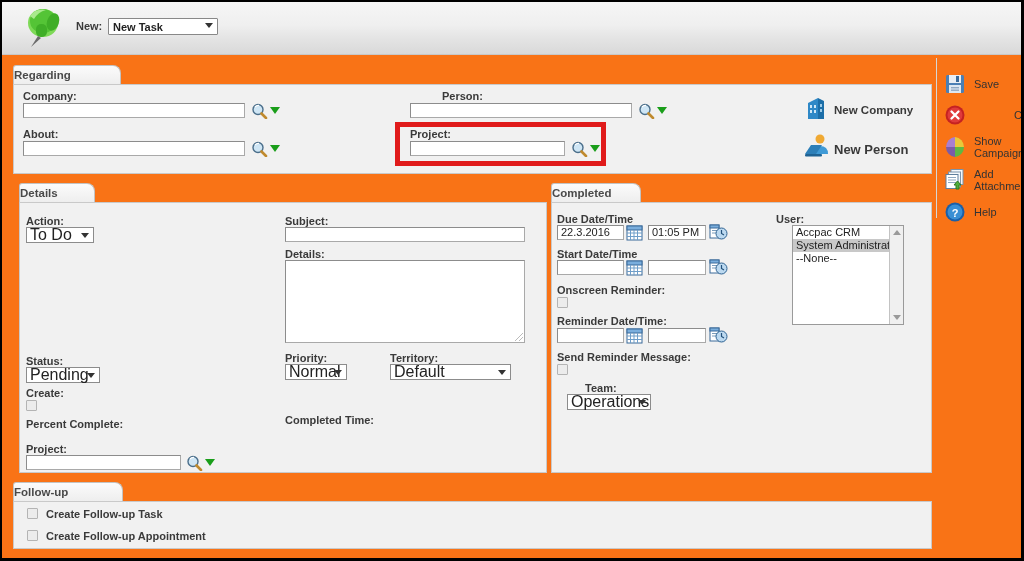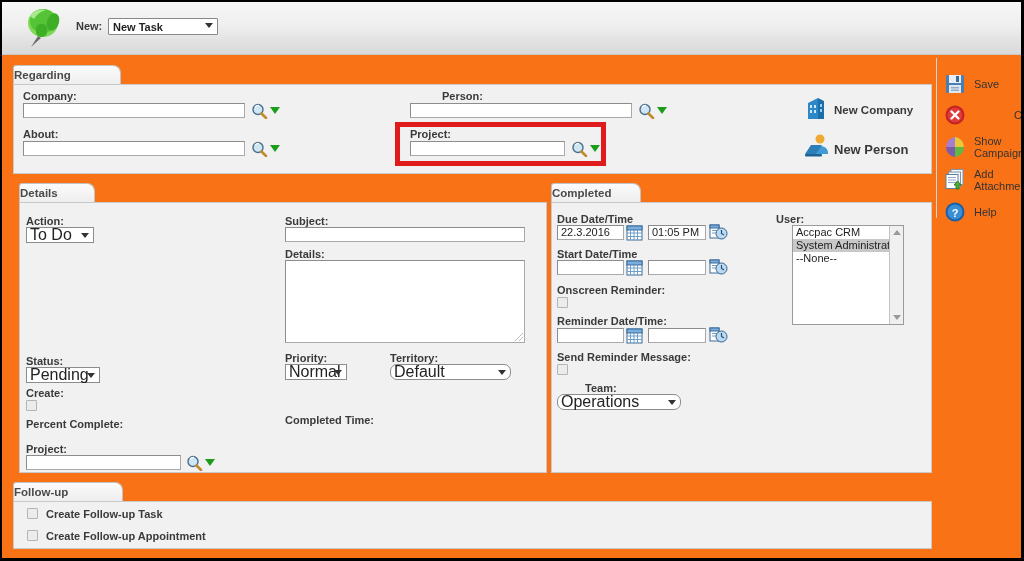--- a/index.html
+++ b/index.html
@@ -316,21 +316,21 @@
       <span class="resizer"></span>
     </div>
 
     <div class="lbl" style="left:265px;top:149px;">Priority:</div>
     <div class="drop" style="left:265px;top:161px;width:62px;">
       <span>Normal</span>
       <span class="selarrow"></span>
     </div>
 
     <div class="lbl" style="left:370px;top:149px;">Territory:</div>
-    <div class="drop" style="left:370px;top:161px;width:121px;border-radius:7px;">
+    <div class="drop" style="left:370px;top:161px;width:121px;">
       <span>Default</span>
       <span class="selarrow"></span>
     </div>
 
     <div class="lbl" style="left:265px;top:211px;">Completed Time:</div>
   </div>
 
   <div class="tabhead" style="left:549px;top:181px;width:90px;">
     <span>Completed</span>
   </div>
@@ -417,21 +417,21 @@
         <line x1="3" y1="9" x2="8" y2="9" stroke="#7a9cbb"></line>
         <circle cx="12.5" cy="9.5" r="5.5" fill="#bcd9f0" stroke="#2f6392"></circle>
         <path d="M12.5 6 L12.5 9.5 L15 11" stroke="#23527c" stroke-width="1.2" fill="none"></path>
       </svg>
     </div>
 
     <div class="lbl" style="left:5px;top:148px;">Send Reminder Message:</div>
     <div class="chk" style="left:5px;top:161px;"></div>
 
     <div class="lbl" style="left:5px;top:179px;margin-left:28px;">Team:</div>
-    <div class="drop" style="left:5px;top:191px;width:124px;border-radius:7px;">
+    <div class="drop" style="left:15px;top:191px;width:84px;">
       <span>Operations</span>
       <span class="selarrow"></span>
     </div>
 
     <div class="lbl" style="left:224px;top:10px;">User:</div>
     <div class="listbox" style="left:228px;top:22px;width:112px;height:100px;margin-left:12px;">
       <div class="listitem">Accpac CRM</div>
       <div class="listitem sel">System Administrator</div>
       <div class="listitem">--None--</div>
       <div class="sbar">

